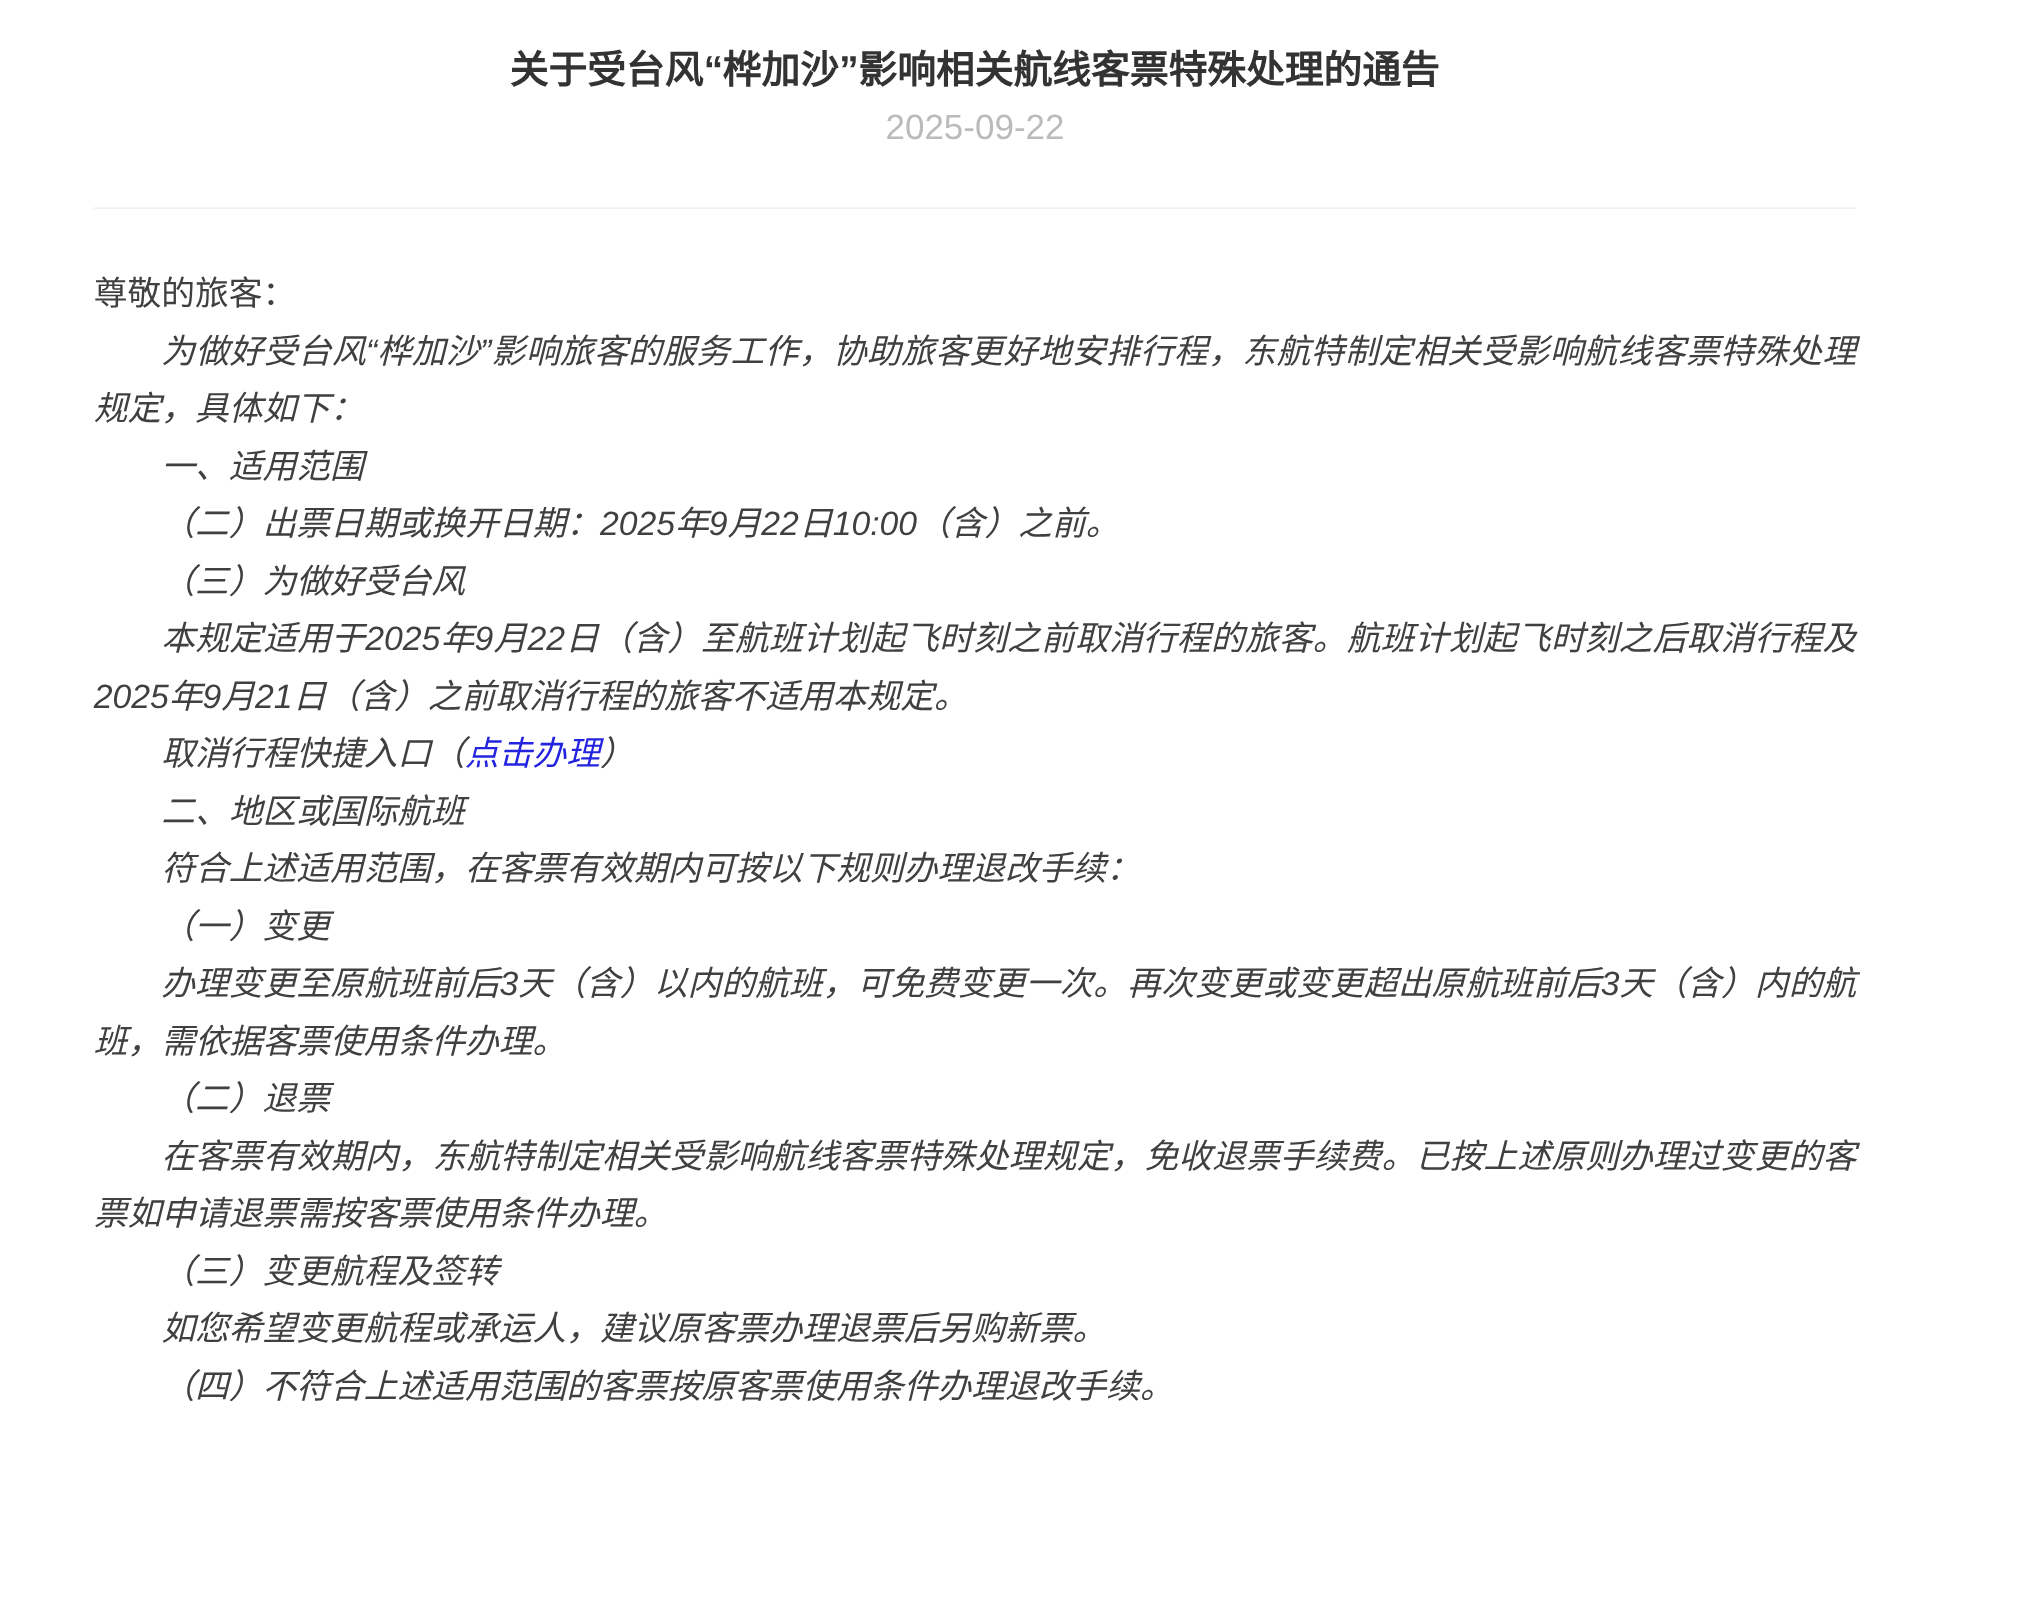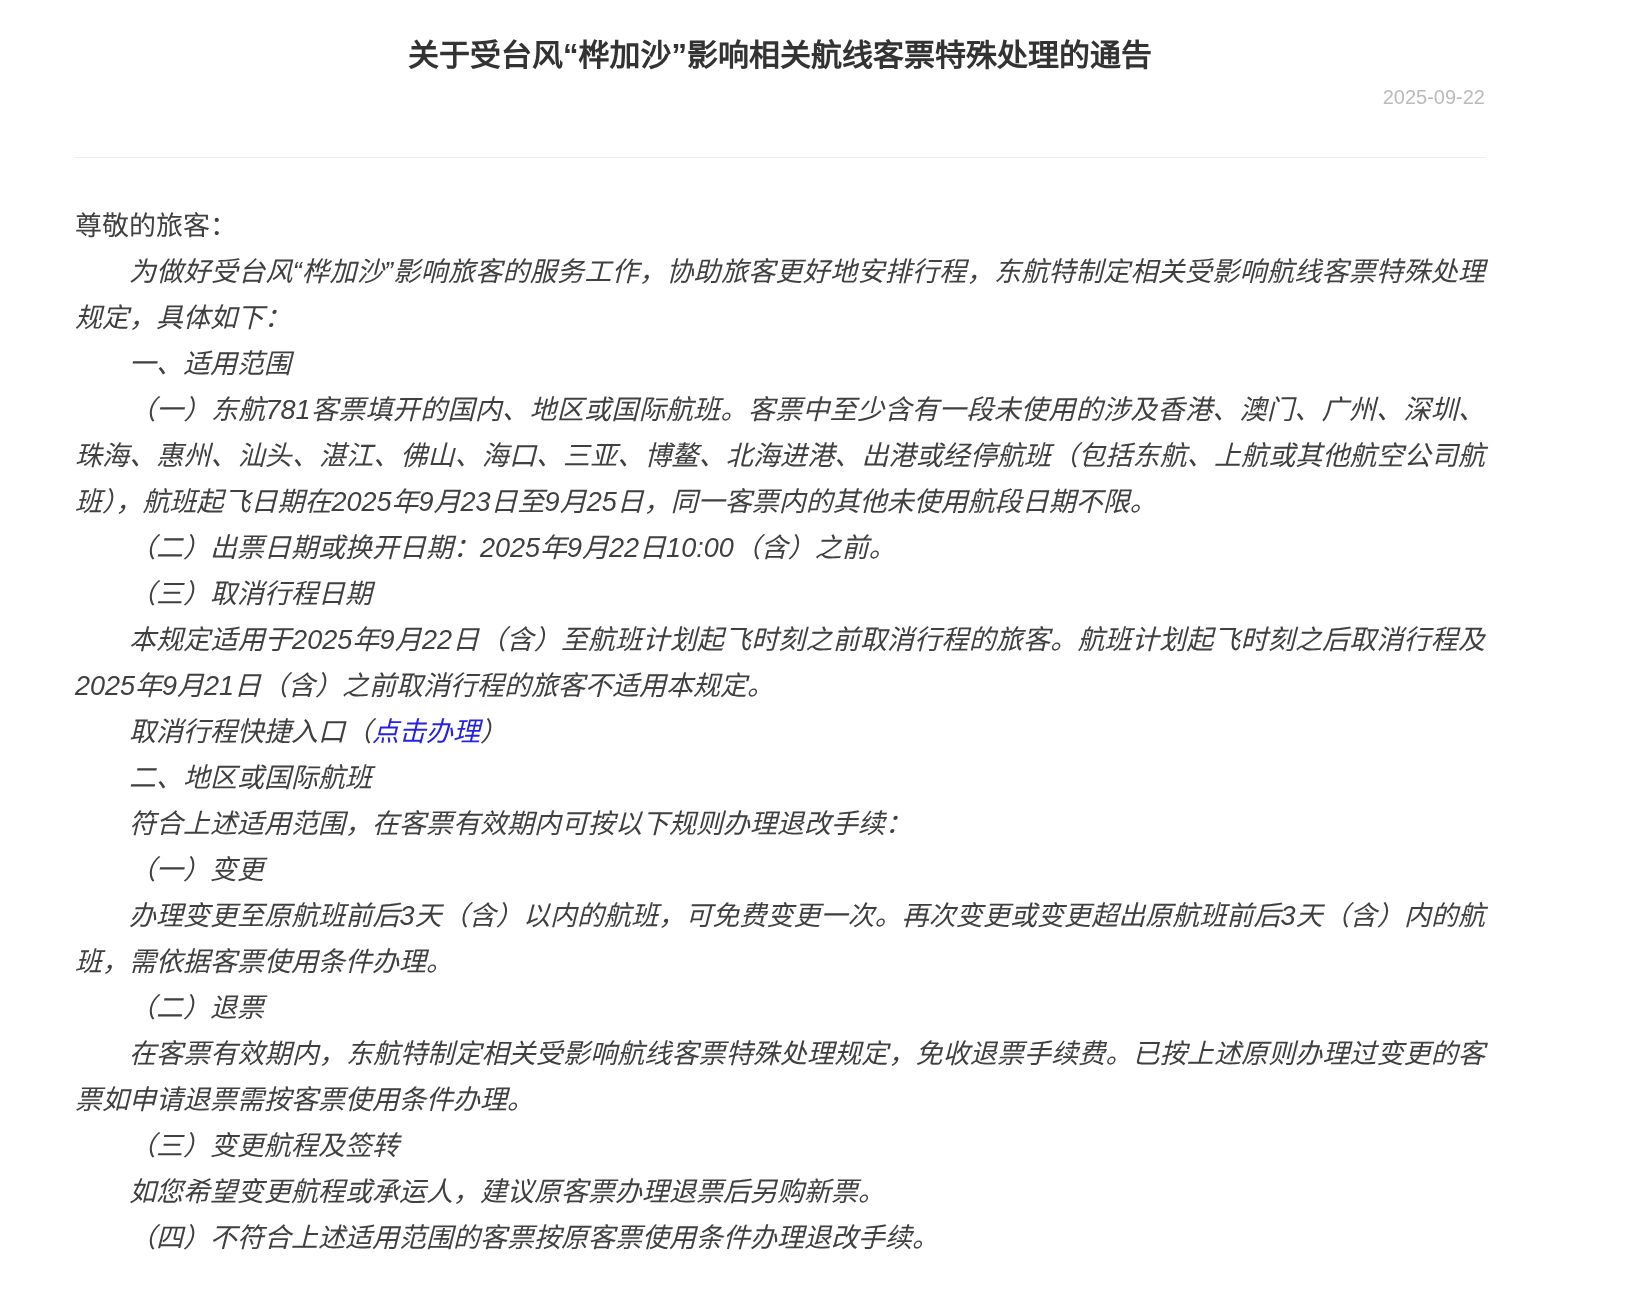--- a/index.html
+++ b/index.html
@@ -22,22 +22,22 @@
   .title {
     margin: 0;
     text-align: center;
     font-size: 31px;
     font-weight: 700;
     color: var(--title-color, #333333);
     line-height: 1.3;
   }
   .date {
     margin-top: 10px;
-    text-align: right;
-    font-size: 20px;
+    text-align: center;
+    font-size: 28px;
     color: var(--date-color, #bbbbbb);
   }
   .divider {
     border: none;
     border-top: 1px solid var(--divider-color, #ececec);
     margin: 48px 0 0 0;
   }
   .article {
     margin-top: 45px;
     font-size: 27px;
@@ -63,23 +63,22 @@
 
 <div class="page">
   <div class="container">
     <h1 class="title">关于受台风“桦加沙”影响相关航线客票特殊处理的通告</h1>
     <div class="date">2025-09-22</div>
     <hr class="divider">
     <div class="article">
         <p>尊敬的旅客：</p>
         <p class="indent">为做好受台风“桦加沙”影响旅客的服务工作，协助旅客更好地安排行程，东航特制定相关受影响航线客票特殊处理规定，具体如下：</p>
         <p class="indent">一、适用范围</p>
-        <p class="indent">（一）东航781客票填开的国内、地区或国际航班。客票中至少含有一段未使用的涉及香港、澳门、广州、深圳、珠海、惠州、汕头、湛江、佛山、海口、三亚、博鳌、北海进港、出港或经停航班（包括东航、上航或其他航空公司航班），航班起飞日期在2025年9月23日至9月25日，同一客票内的其他未使用航段日期不限。</p>
         <p class="indent">（二）出票日期或换开日期：2025年9月22日10:00（含）之前。</p>
-        <p class="indent">（三）取消行程日期</p>
+        <p class="indent">（三）为做好受台风</p>
         <p class="indent">本规定适用于2025年9月22日（含）至航班计划起飞时刻之前取消行程的旅客。航班计划起飞时刻之后取消行程及2025年9月21日（含）之前取消行程的旅客不适用本规定。</p>
         <p class="indent"><span>取消行程快捷入口（</span><a href="javascript:void(0)">点击办理</a><span>）</span></p>
         <p class="indent">二、地区或国际航班</p>
         <p class="indent">符合上述适用范围，在客票有效期内可按以下规则办理退改手续：</p>
         <p class="indent">（一）变更</p>
         <p class="indent">办理变更至原航班前后3天（含）以内的航班，可免费变更一次。再次变更或变更超出原航班前后3天（含）内的航班，需依据客票使用条件办理。</p>
         <p class="indent">（二）退票</p>
         <p class="indent">在客票有效期内，东航特制定相关受影响航线客票特殊处理规定，免收退票手续费。已按上述原则办理过变更的客票如申请退票需按客票使用条件办理。</p>
         <p class="indent">（三）变更航程及签转</p>
         <p class="indent">如您希望变更航程或承运人，建议原客票办理退票后另购新票。</p>

